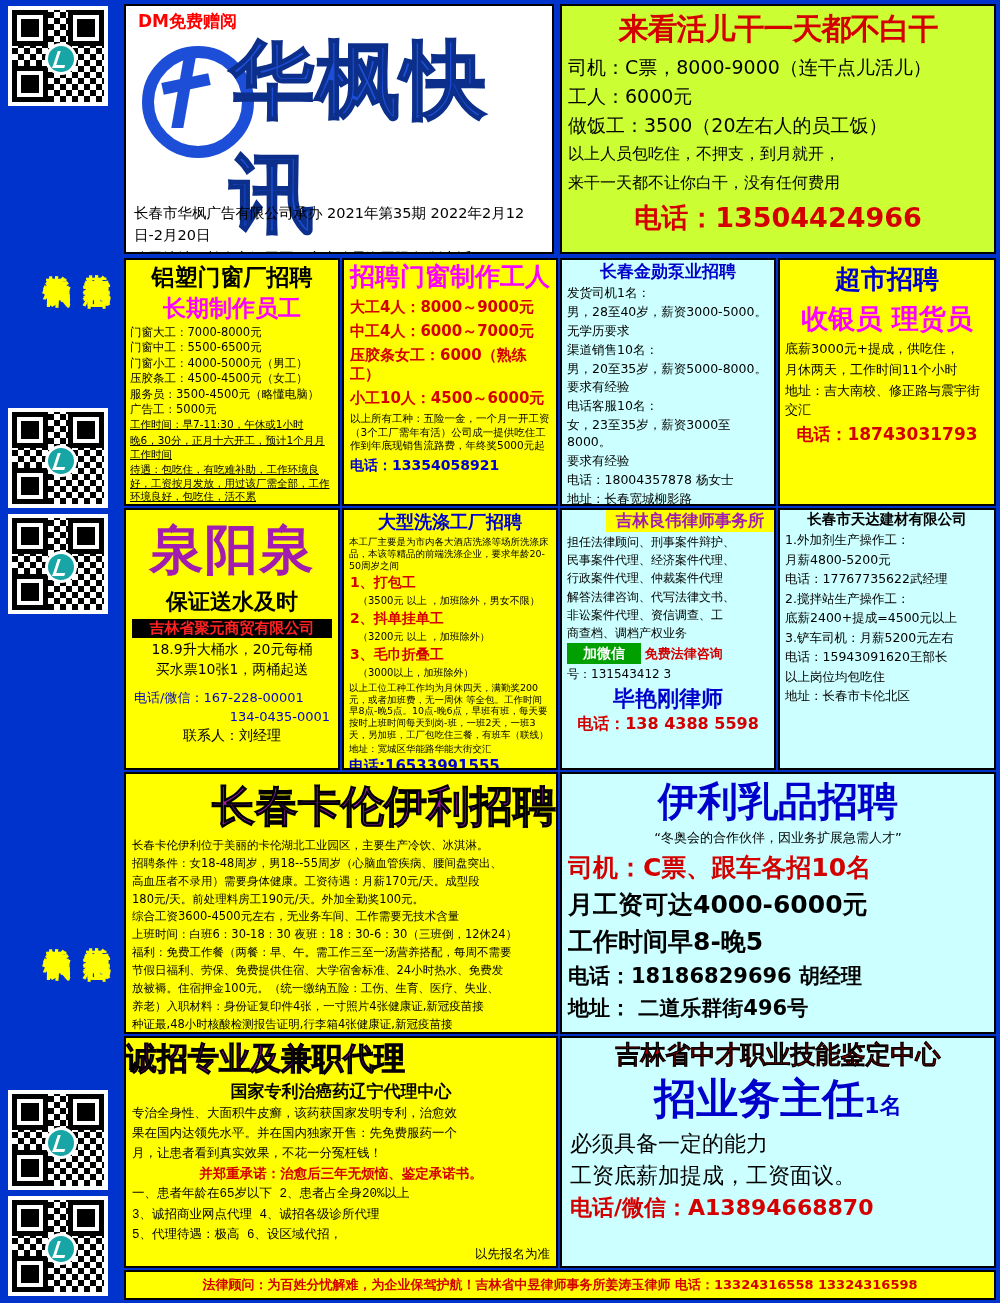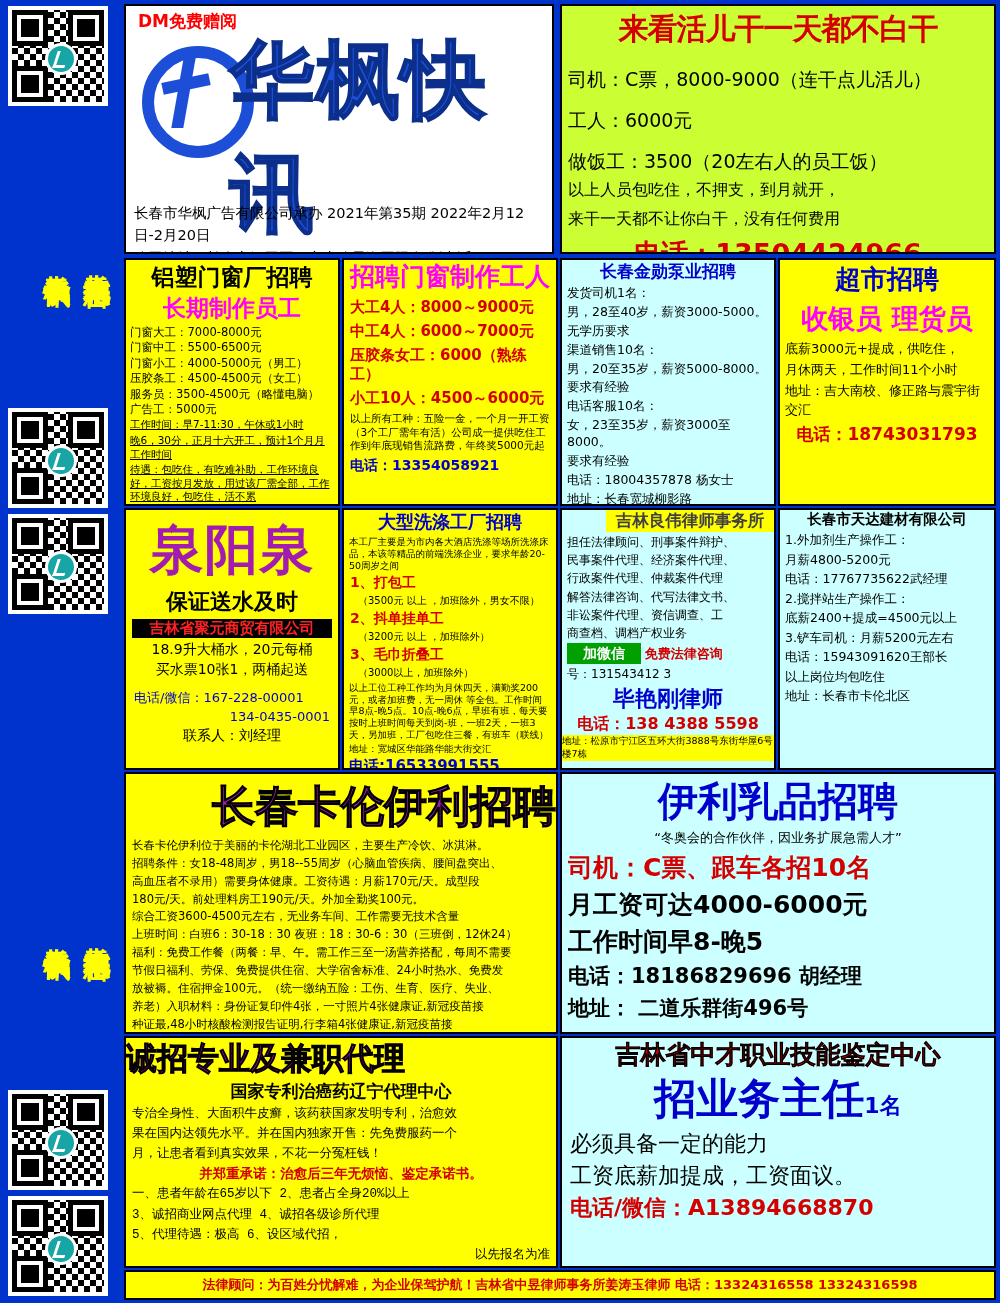--- a/index.html
+++ b/index.html
@@ -48,21 +48,21 @@
   #logo{position:absolute;left:10px;top:26px;width:100px;height:120px;}
   #logo .ring{position:absolute;left:6px;top:14px;width:88px;height:88px;border:12px solid #1d4ed8;border-radius:50%;}
   #logo .bar{position:absolute;left:26px;top:46px;width:48px;height:12px;background:#1d4ed8;transform:rotate(-12deg);}
   #logo .bar2{position:absolute;left:42px;top:20px;width:12px;height:76px;background:#1d4ed8;transform:skewX(-10deg);}
   #brand{position:absolute;left:104px;top:18px;font-size:84px;font-weight:bold;color:#1d4ed8;letter-spacing:2px;
          -webkit-text-stroke:2px #0b2f8a;font-family:"DejaVu Sans",sans-serif;}
   #headfoot{position:absolute;left:8px;top:196px;width:416px;font-size:14.5px;line-height:1.55;color:#000;}
   
   #topad{left:560px;top:4px;width:436px;height:250px;background:#ccff33;border:2px solid #000;}
   #topad .t1{font-size:30px;font-weight:bold;color:#d40000;text-align:center;margin-top:3px;letter-spacing:-1px;}
-  #topad .row{font-size:19px;color:#000;margin:18px 6px 0;line-height:1.2;}
+  #topad .row{font-size:19px;color:#000;margin:6px 6px 0;line-height:1.2;}
   #topad .p{font-size:16px;margin:7px 6px 0;line-height:1.35;color:#000;}
   #topad .tel{font-size:27px;font-weight:bold;color:#d40000;text-align:center;margin-top:6px;}
   
   #ad1{left:124px;top:258px;width:216px;height:248px;background:#ffff00;border:2px solid #000;}
   #ad1 .h{font-size:23px;color:#000;font-weight:bold;text-align:center;margin-top:2px;}
   #ad1 .h2{font-size:23px;color:#ff00ff;font-weight:bold;text-align:center;}
   #ad1 .li{font-size:11.5px;margin:1px 4px;color:#000;line-height:1.25;}
   #ad1 .blk{font-size:10.5px;margin:2px 4px;color:#000;line-height:1.3;text-decoration:underline;}
   #ad2{left:342px;top:258px;width:216px;height:248px;background:#ffff00;border:2px solid #000;}
   #ad2 .h{font-size:25px;font-weight:bold;color:#ff00ff;text-align:center;}
@@ -84,21 +84,21 @@
   #ad5 .co{font-size:15px;font-weight:bold;color:#d40000;text-align:center;background:#000;color:#ff2222;margin:2px 6px;}
   #ad5 .s{font-size:14px;color:#000;text-align:center;line-height:1.4;}
   #ad5 .tel{font-size:13px;color:#0000cc;margin:2px 8px;}
   #ad6{left:342px;top:508px;width:216px;height:262px;background:#ffff00;border:2px solid #000;}
   #ad6 .h{font-size:18px;font-weight:bold;color:#0000cc;text-align:center;}
   #ad6 .p{font-size:9.5px;color:#000;margin:2px 5px;line-height:1.25;}
   #ad6 .li{font-size:14px;font-weight:bold;color:#d40000;margin:2px 6px;}
   #ad6 .sub{font-size:10px;color:#000;margin:0 14px;}
   #ad6 .tel{font-size:15px;font-weight:bold;color:#0000cc;margin:2px 5px;}
   #ad7{left:560px;top:508px;width:216px;height:262px;background:#ccffff;border:2px solid #000;}
-  #ad7 .h{font-size:16.5px;font-weight:bold;color:#404040;text-align:center;background:#ffff00;margin-left:44px;}
+  #ad7 .h{font-size:16.5px;font-weight:bold;color:#a21caf;text-align:center;background:#ffff00;margin-left:44px;}
   #ad7 .s{font-size:12px;color:#000;margin:2px 5px;line-height:1.35;}
   #ad7 .wx{font-size:14px;font-weight:bold;color:#fff;background:#00a000;display:inline-block;padding:1px 16px;}
   #ad7 .free{font-size:13px;font-weight:bold;color:#d40000;}
   #ad7 .name{font-size:22px;font-weight:bold;color:#0000cc;text-align:center;}
   #ad7 .tel{font-size:16px;font-weight:bold;color:#d40000;text-align:center;}
   #ad7 .addr{font-size:9.5px;color:#000;background:#ffff00;}
   #ad8{left:778px;top:508px;width:218px;height:262px;background:#ccffff;border:2px solid #000;}
   #ad8 .h{font-size:14.5px;font-weight:bold;color:#000;text-align:center;}
   #ad8 .s{font-size:12.5px;color:#000;margin:2px 5px;line-height:1.4;}
   
@@ -279,21 +279,20 @@
     <div class="s">解答法律咨询、代写法律文书、</div>
     <div class="s">非讼案件代理、资信调查、工</div>
     <div class="s">商查档、调档产权业务</div>
     <div class="s">
       <span class="wx">加微信</span>
       <span class="free">免费法律咨询</span>
     </div>
     <div class="s small">号：131543412 3</div>
     <div class="name">毕艳刚律师</div>
     <div class="tel">电话：138 4388 5598</div>
-    <div class="addr">地址：松原市宁江区五环大街3888号东街华屋6号楼7栋</div>
   </div>
 
   <div class="box" id="ad8">
     <div class="h">长春市天达建材有限公司</div>
     <div class="s">1.外加剂生产操作工：</div>
     <div class="s">月薪4800-5200元</div>
     <div class="s">电话：17767735622武经理</div>
     <div class="s">2.搅拌站生产操作工：</div>
     <div class="s">底薪2400+提成=4500元以上</div>
     <div class="s">3.铲车司机：月薪5200元左右</div>

